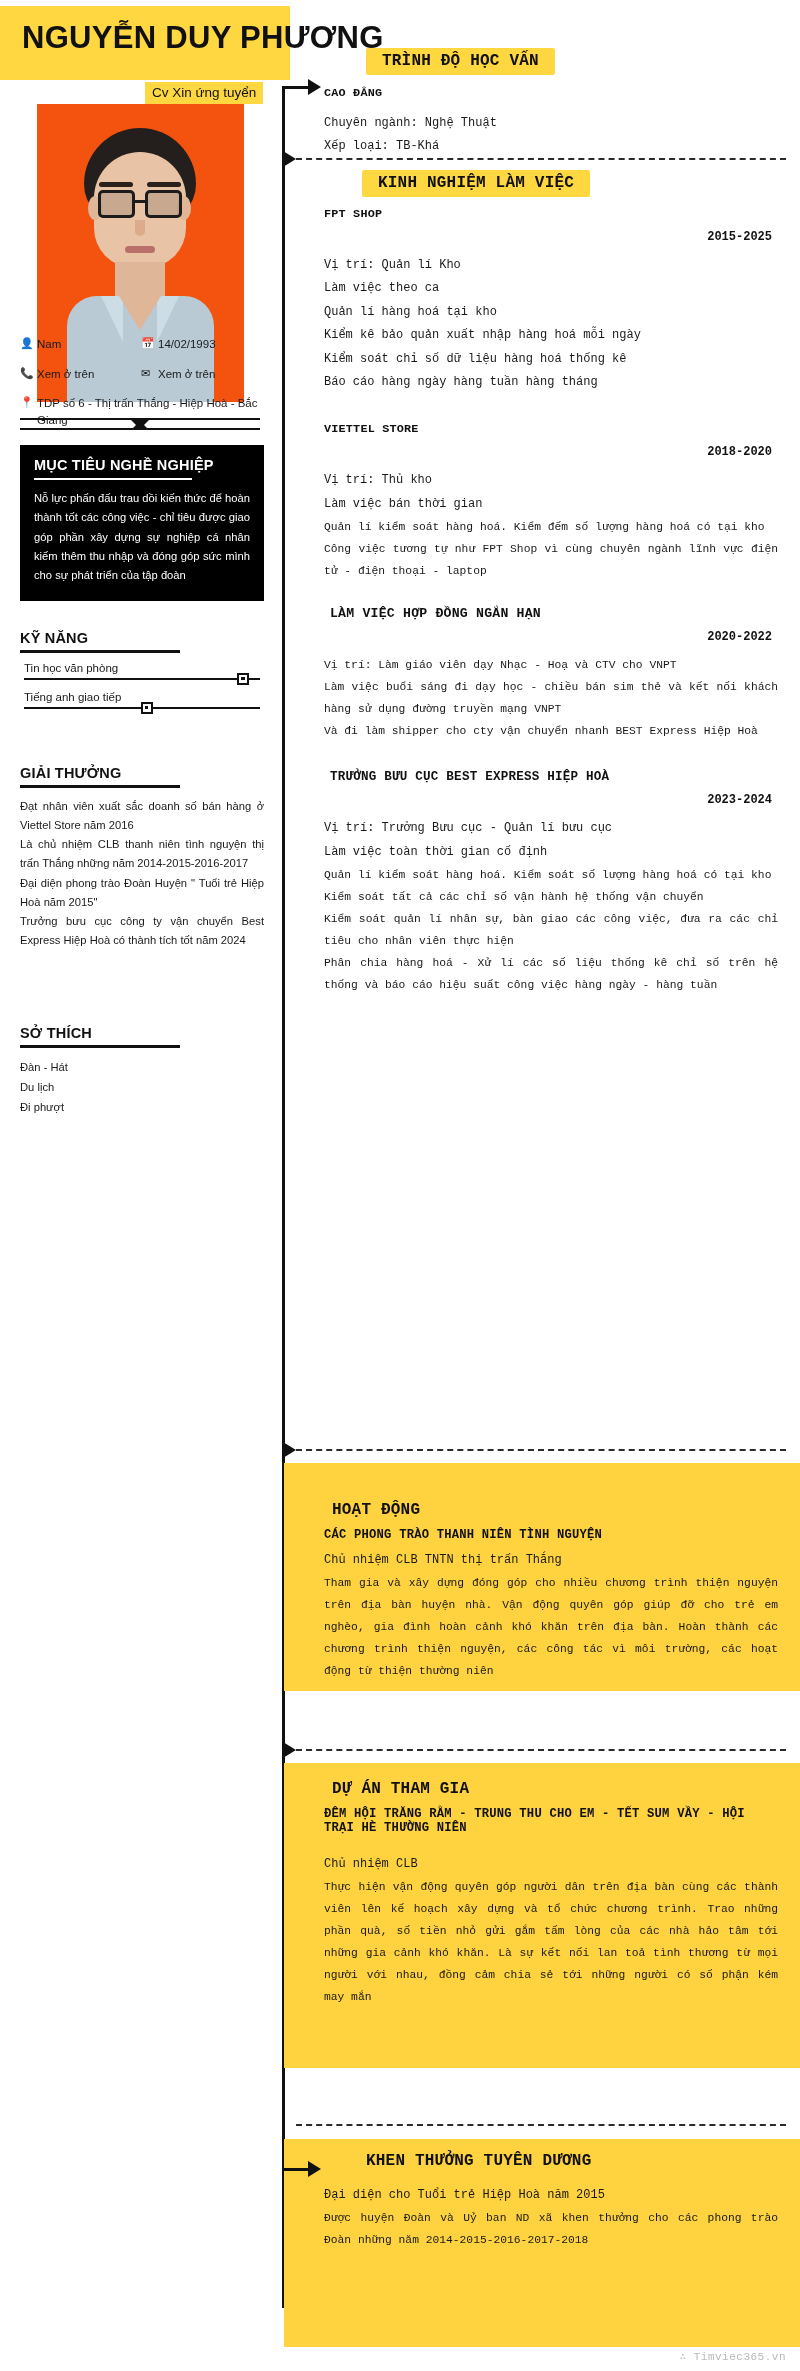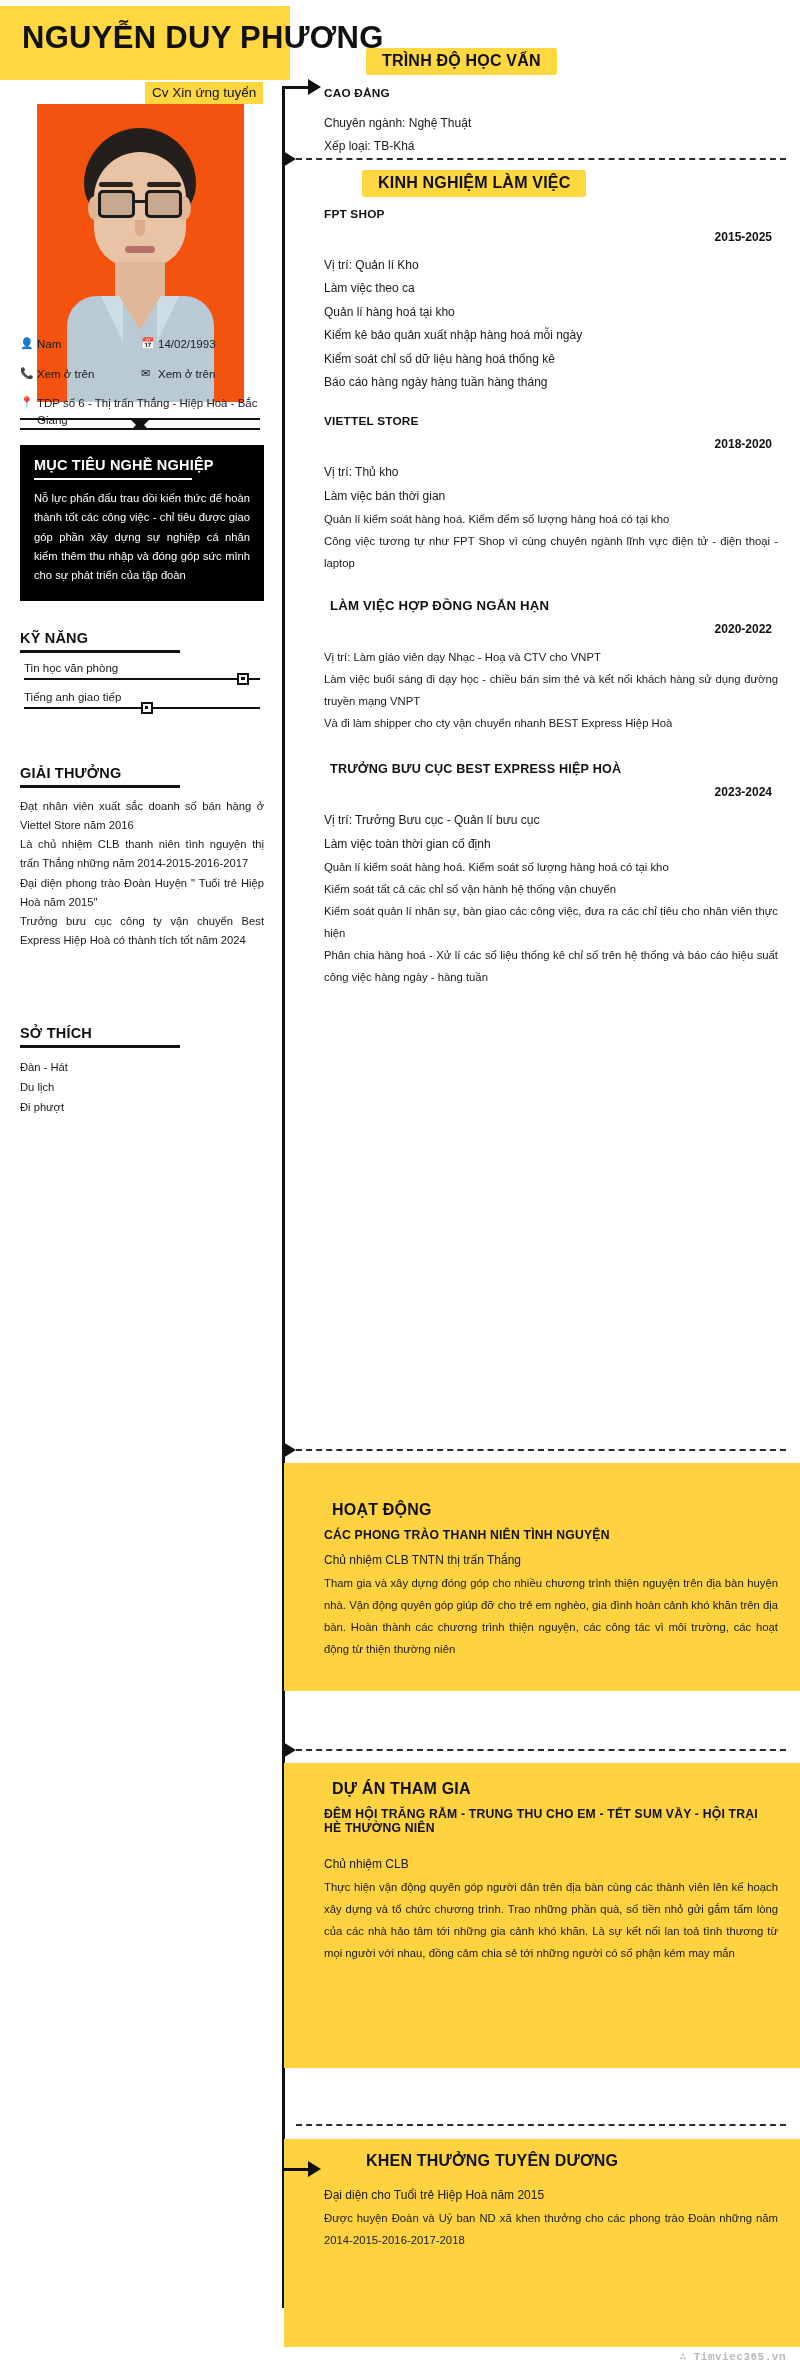--- a/index.html
+++ b/index.html
@@ -193,20 +193,21 @@
   .lsec-body { font-size: 11.2px; line-height: 1.72; color: #1a1a1a; text-align: justify; }
   .lsec-body p { margin-bottom: 0; }
   .plain-list { font-size: 11.2px; line-height: 1.8; color: #1a1a1a; }
 
   
   .right-col {
     position: absolute;
     left: 282px; top: 0;
     width: 518px;
     height: 2307px;
+    font-family: Liberation Mono, monospace;
   }
   .spine {
     position: absolute;
     left: 0px; top: 86px;
     width: 3px;
     height: 2222px;
     background: #111;
   }
   .spine-cap-top {
     position: absolute; left: 0px; top: 86px;
@@ -268,21 +269,20 @@
     width: 516px;
     background: #ffd23f;
   }
   .footer {
     position: absolute;
     right: 14px; bottom: 8px;
     font-size: 11px;
     color: #b9b9b9;
     font-family: "Liberation Mono", monospace;
     letter-spacing: .5px;
-    font-weight: bold;
   }
 </style>
 </head>
 <body>
 
 <div class="page">
 
   <div class="name-bar"></div>
   <div class="name-text">NGUYỄN DUY PHƯƠNG</div>
   <div class="subtitle">Cv Xin ứng tuyển</div>
@@ -423,21 +423,21 @@
           <div class="r-date">2015-2025</div>
           <div style="height:10px;"></div>
           <div class="r-line">Vị trí: Quản lí Kho</div>
           <div class="r-line">Làm việc theo ca</div>
           <div class="r-line">Quản lí hàng hoá tại kho</div>
           <div class="r-line">Kiểm kê bảo quản xuất nhập hàng hoá mỗi ngày</div>
           <div class="r-line">Kiểm soát chỉ số dữ liệu hàng hoá thống kê</div>
           <div class="r-line">Báo cáo hàng ngày hàng tuần hàng tháng</div>
         </div>
 
-        <div style="margin-top:20px;">
+        <div style="margin-top:28px;">
           <div class="r-sub">VIETTEL STORE</div>
           <div class="r-date">2018-2020</div>
           <div style="height:10px;"></div>
           <div class="r-line">Vị trí: Thủ kho</div>
           <div class="r-line">Làm việc bán thời gian</div>
           <div class="r-para">Quản lí kiểm soát hàng hoá. Kiểm đếm số lượng hàng hoá có tại kho</div>
           <div class="r-para">Công việc tương tự như FPT Shop vì cùng chuyên ngành lĩnh vực điện tử - điện thoại - laptop</div>
         </div>
 
         <div style="margin-top:24px;">

